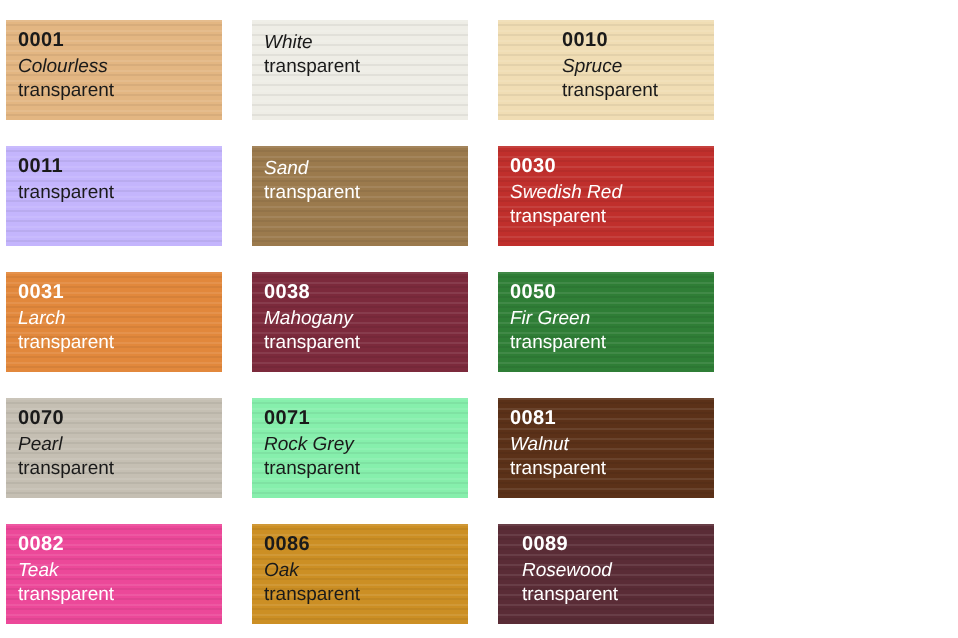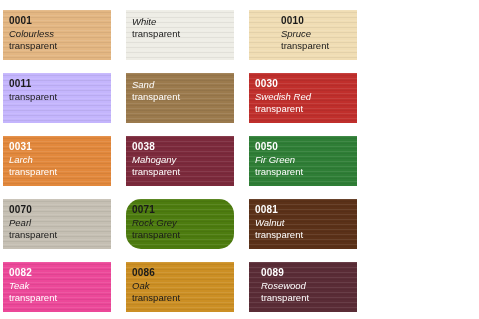--- a/index.html
+++ b/index.html
@@ -148,21 +148,21 @@
         <span class="swatch-finish">transparent</span>
       </div>
     </div>
     <div class="swatch" style="background-color: rgb(197, 191, 179);">
       <div class="swatch-text txt-dark">
         <span class="swatch-code">0070</span>
         <span class="swatch-name">Pearl</span>
         <span class="swatch-finish">transparent</span>
       </div>
     </div>
-    <div class="swatch" style="background-color: #4d7c0f; border-radius: 15px;">
+    <div class="swatch" style="background-color: #86efac;">
       <div class="swatch-text txt-dark">
         <span class="swatch-code">0071</span>
         <span class="swatch-name">Rock Grey</span>
         <span class="swatch-finish">transparent</span>
       </div>
     </div>
     <div class="swatch" style="background-color: rgb(91, 49, 24);">
       <div class="swatch-text txt-light">
         <span class="swatch-code">0081</span>
         <span class="swatch-name">Walnut</span>

